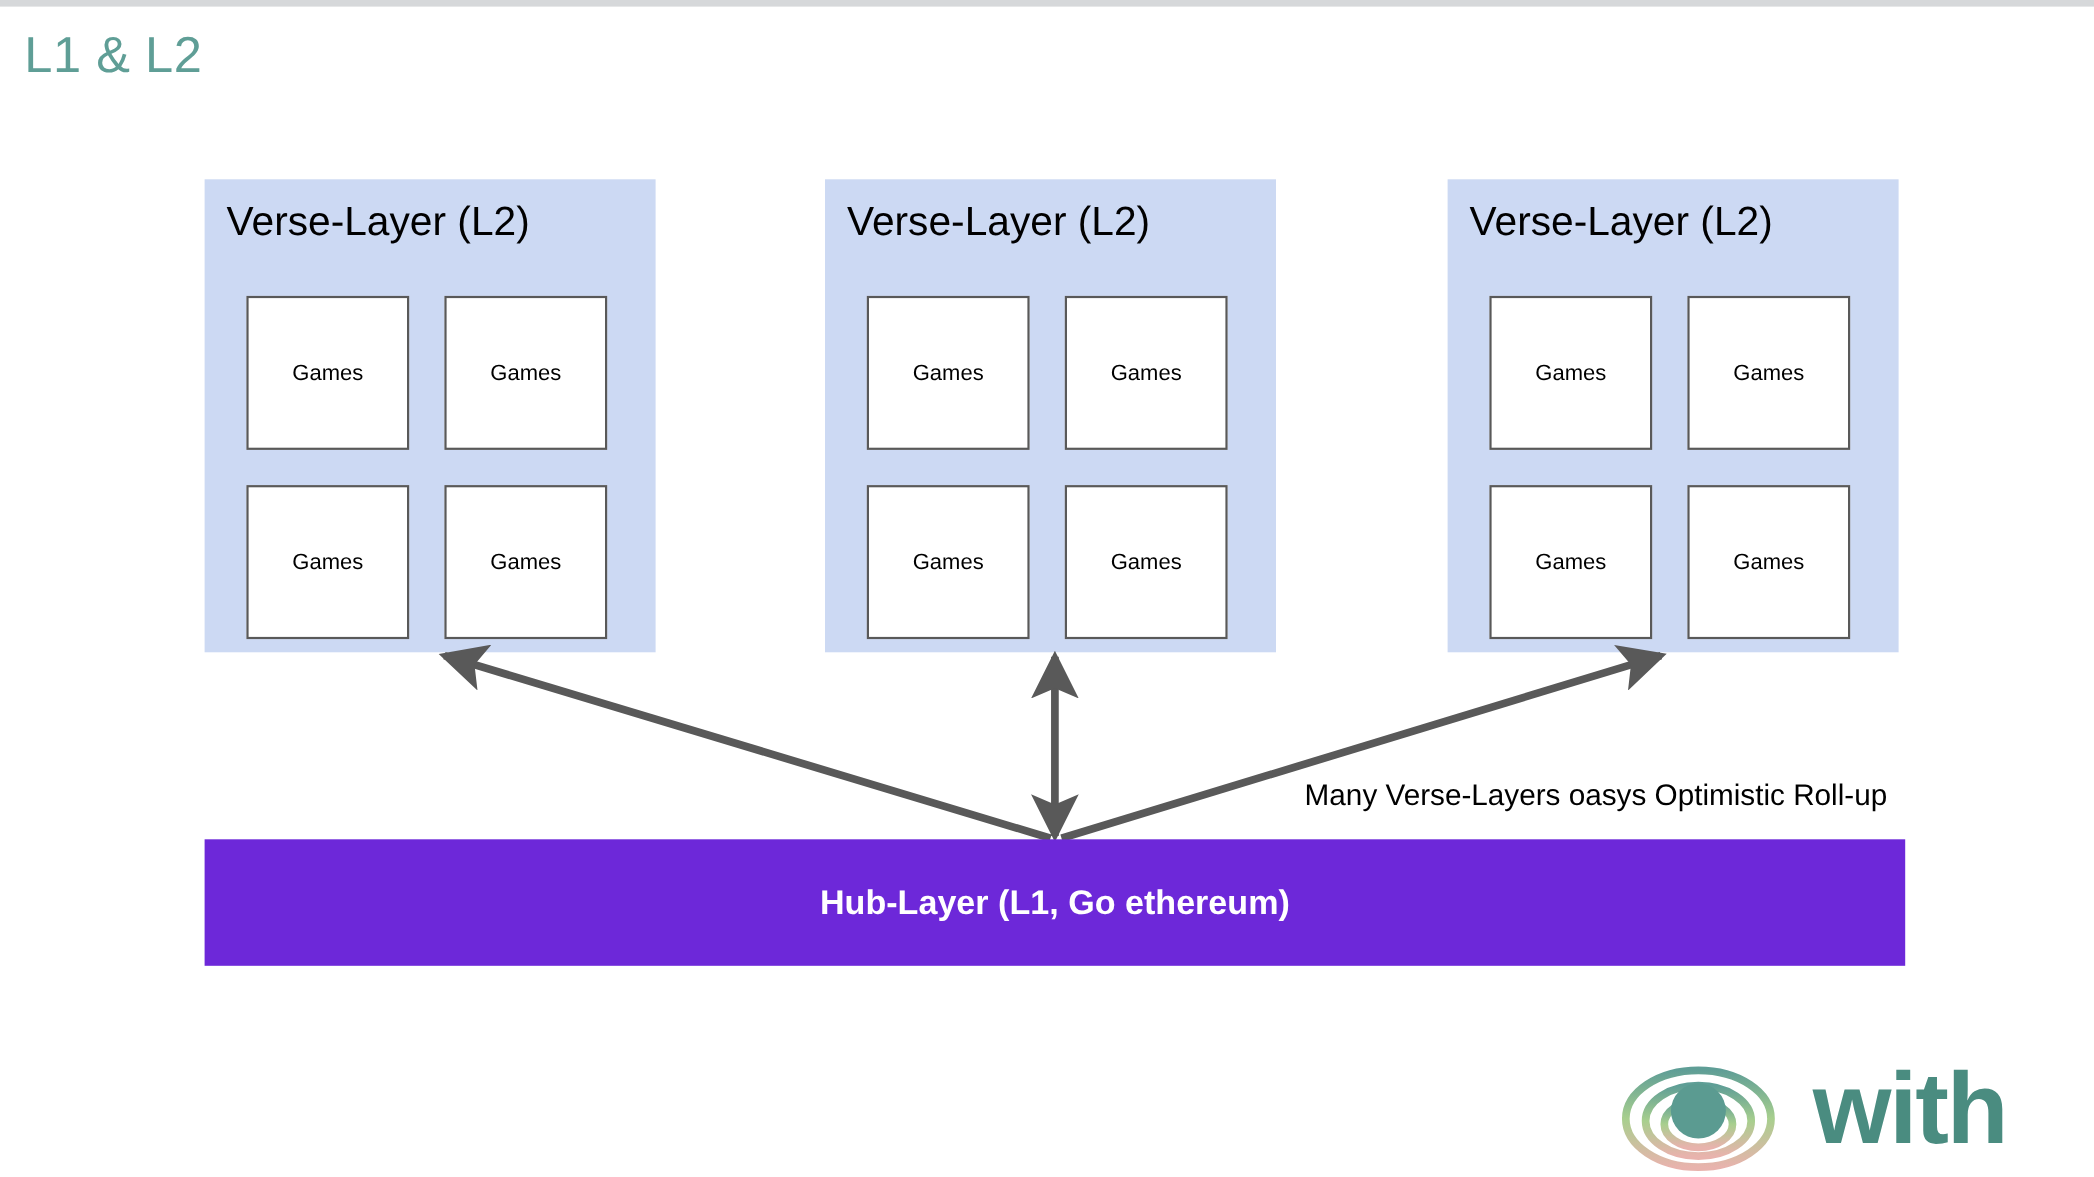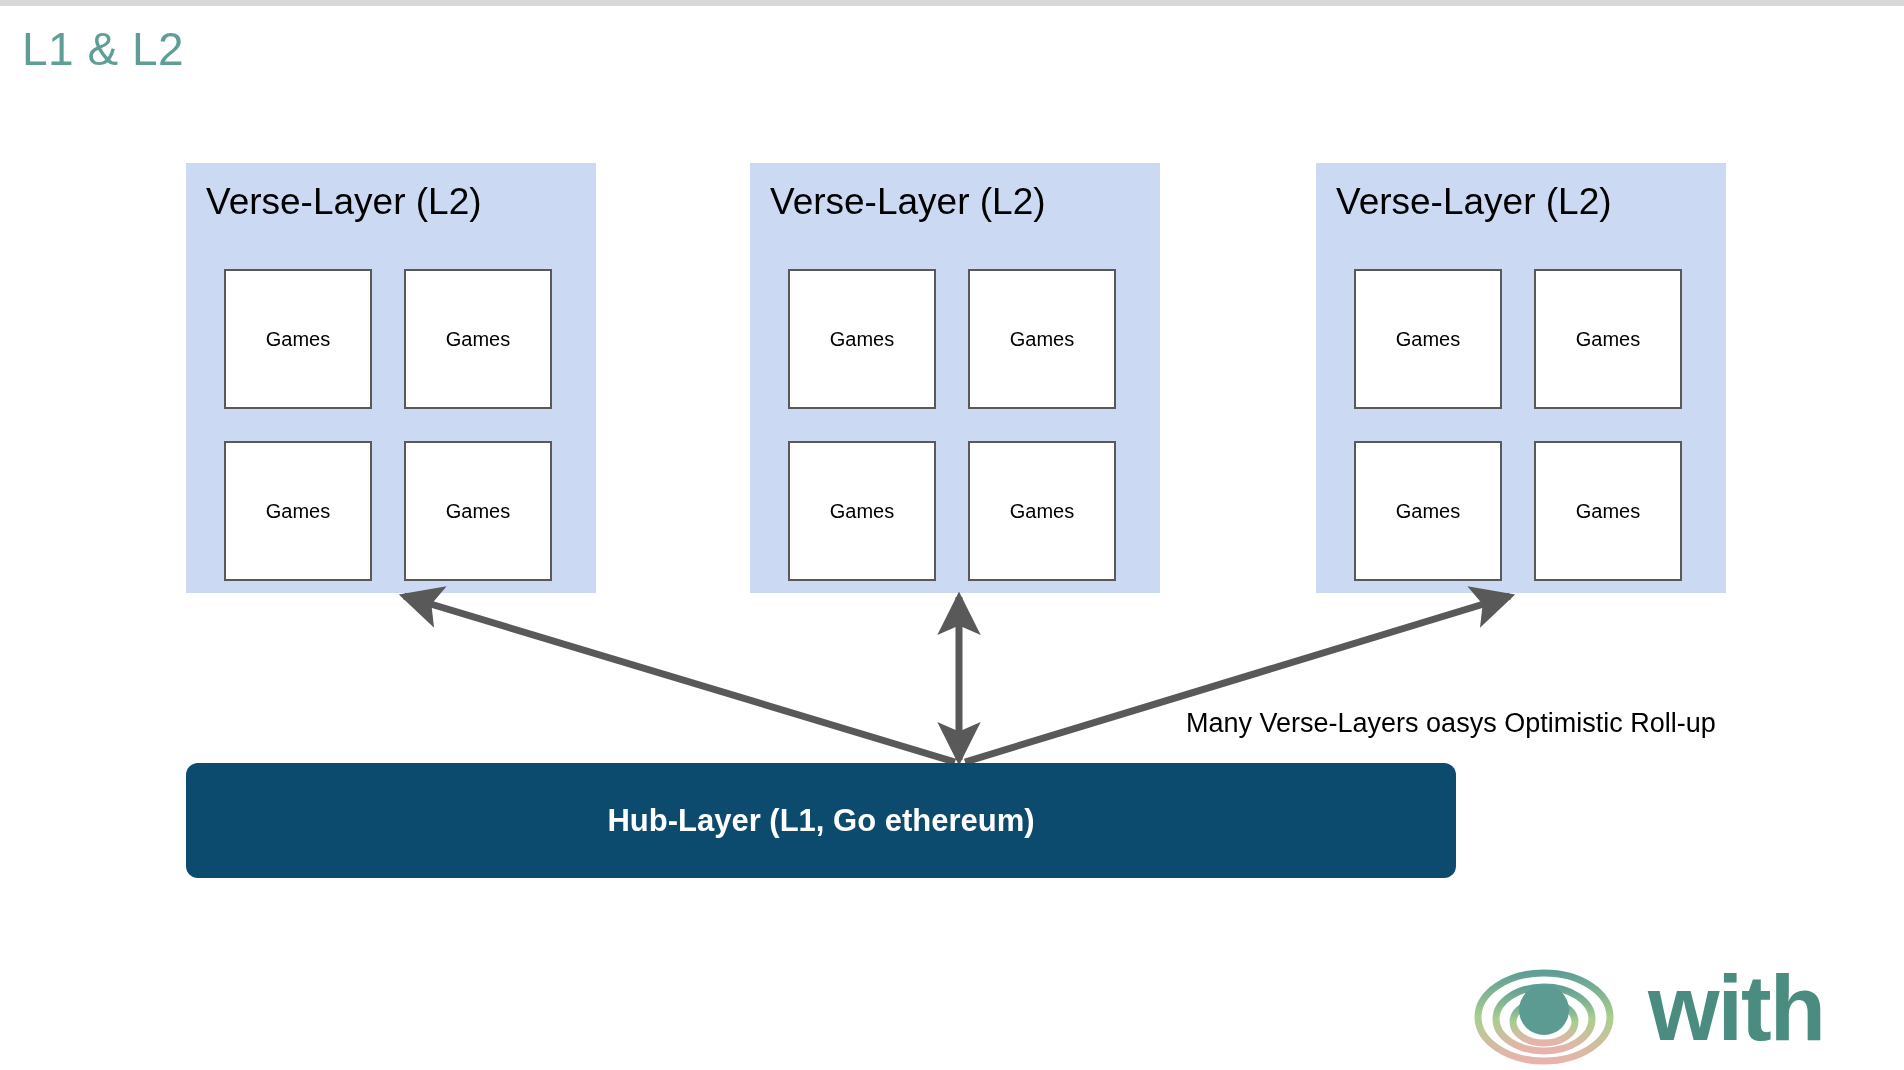--- a/index.html
+++ b/index.html
@@ -70,27 +70,26 @@
     align-items: center;
     justify-content: center;
     font-size: 20px;
     color: #000000;
   }
   
   .hub-layer {
     position: absolute;
     left: 186px;
     top: 763px;
-    width: 1270px;
+    width: 1546px;
     height: 115px;
-    background: #0c4a6e;
+    background: #6d28d9;
     display: flex;
     align-items: center;
     justify-content: center;
-    border-radius: 12px;
   }
   .hub-label {
     font-size: 31px;
     font-weight: bold;
     color: #ffffff;
     white-space: nowrap;
   }
   
   .annotation {
     position: absolute;

